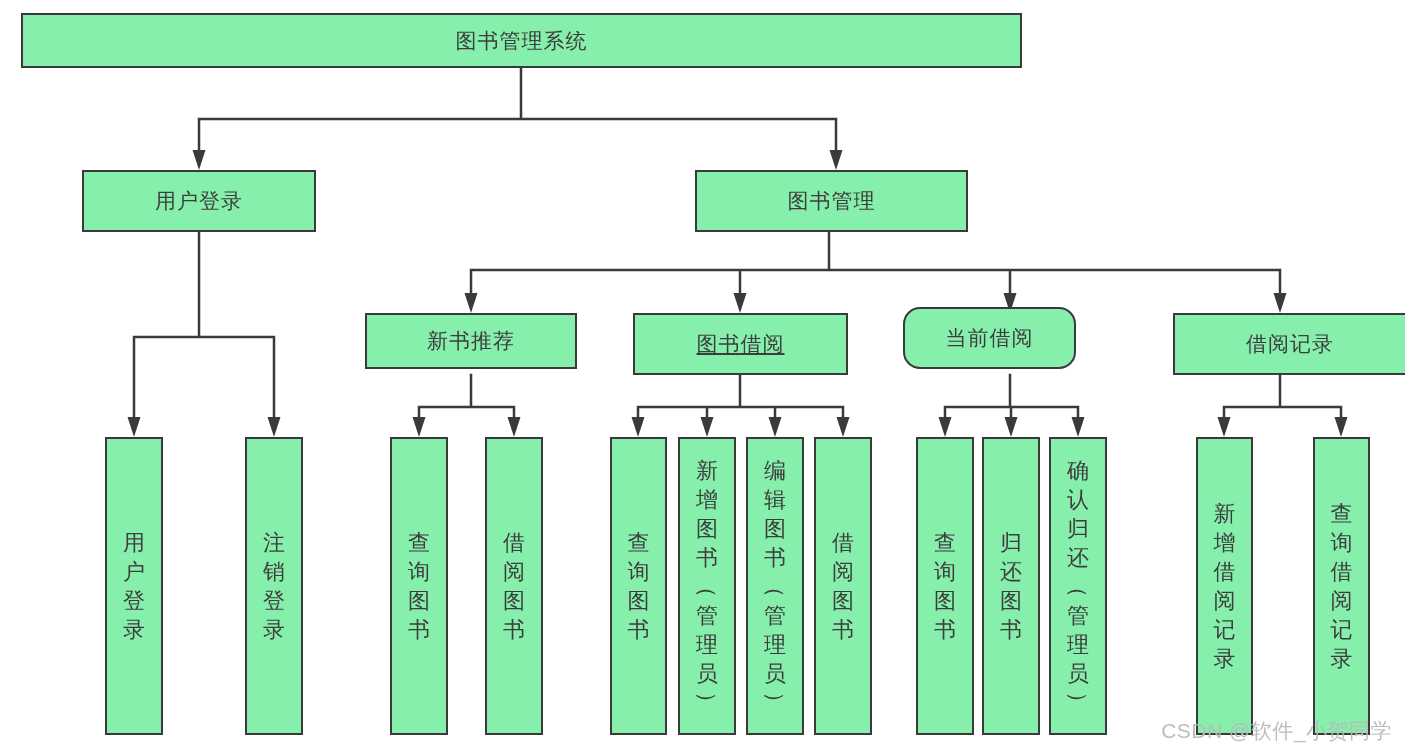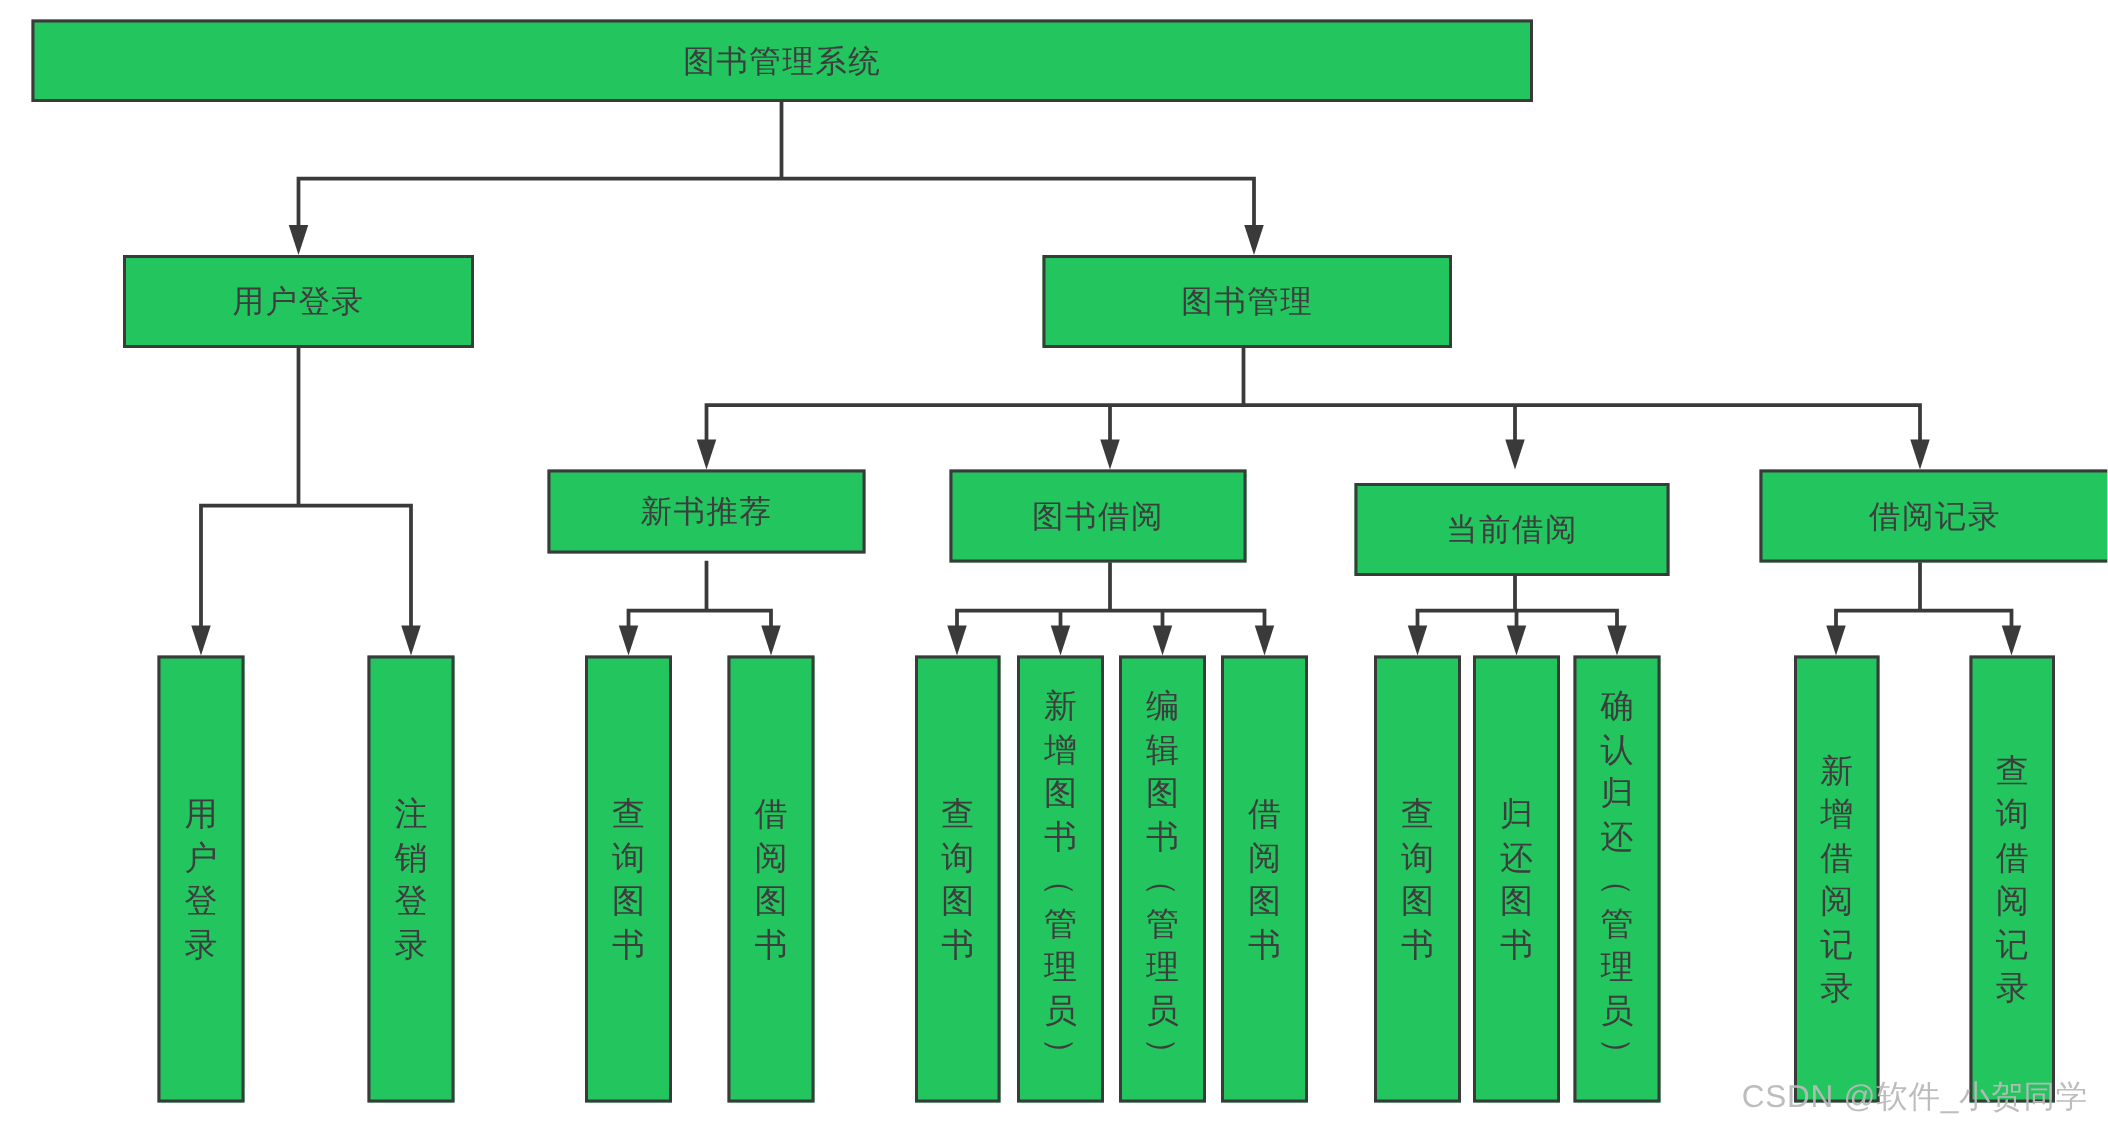--- a/index.html
+++ b/index.html
@@ -14,21 +14,21 @@
   svg.connectors {
     position: absolute;
     left: 0; top: 0;
     width: 1405px; height: 747px;
     pointer-events: none;
   }
   .node {
     position: absolute;
     box-sizing: border-box;
     border: 2.5px solid #3a3a3a;
-    background: #22c55e;
+    background: #86efac;
     display: flex;
     align-items: center;
     justify-content: center;
     color: #3d3d3d;
   }
   .hbox {
     font-size: 21px;
     letter-spacing: 1px;
   }
   .vbox .vtext {
@@ -106,24 +106,24 @@
   <div class="node hbox" style="left:82px; top:170px; width:234px; height:62px;">
     <span>用户登录</span>
   </div>
   <div class="node hbox" style="left:695px; top:170px; width:273px; height:62px;">
     <span>图书管理</span>
   </div>
 
   <div class="node hbox" style="left:365px; top:313px; width:212px; height:56px;">
     <span>新书推荐</span>
   </div>
-  <div class="node hbox" style="left:633px; top:313px; width:198px; height:62px;">
+  <div class="node hbox" style="left:633px; top:313px; width:215px; height:62px;text-decoration:underline;">
     <span>图书借阅</span>
   </div>
-  <div class="node hbox" style="left:903px; top:322px; width:210px; height:62px;">
+  <div class="node hbox" style="left:903px; top:307px; width:173px; height:62px;border-radius:17px;">
     <span>当前借阅</span>
   </div>
   <div class="node hbox" style="left:1173px; top:313px; width:234px; height:62px;">
     <span>借阅记录</span>
   </div>
 
   <div class="node vbox" style="left:105px; top:437px; width:58px; height:298px;">
     <div class="vtext">
         <span class="vchar">用</span>
         <span class="vchar">户</span>

